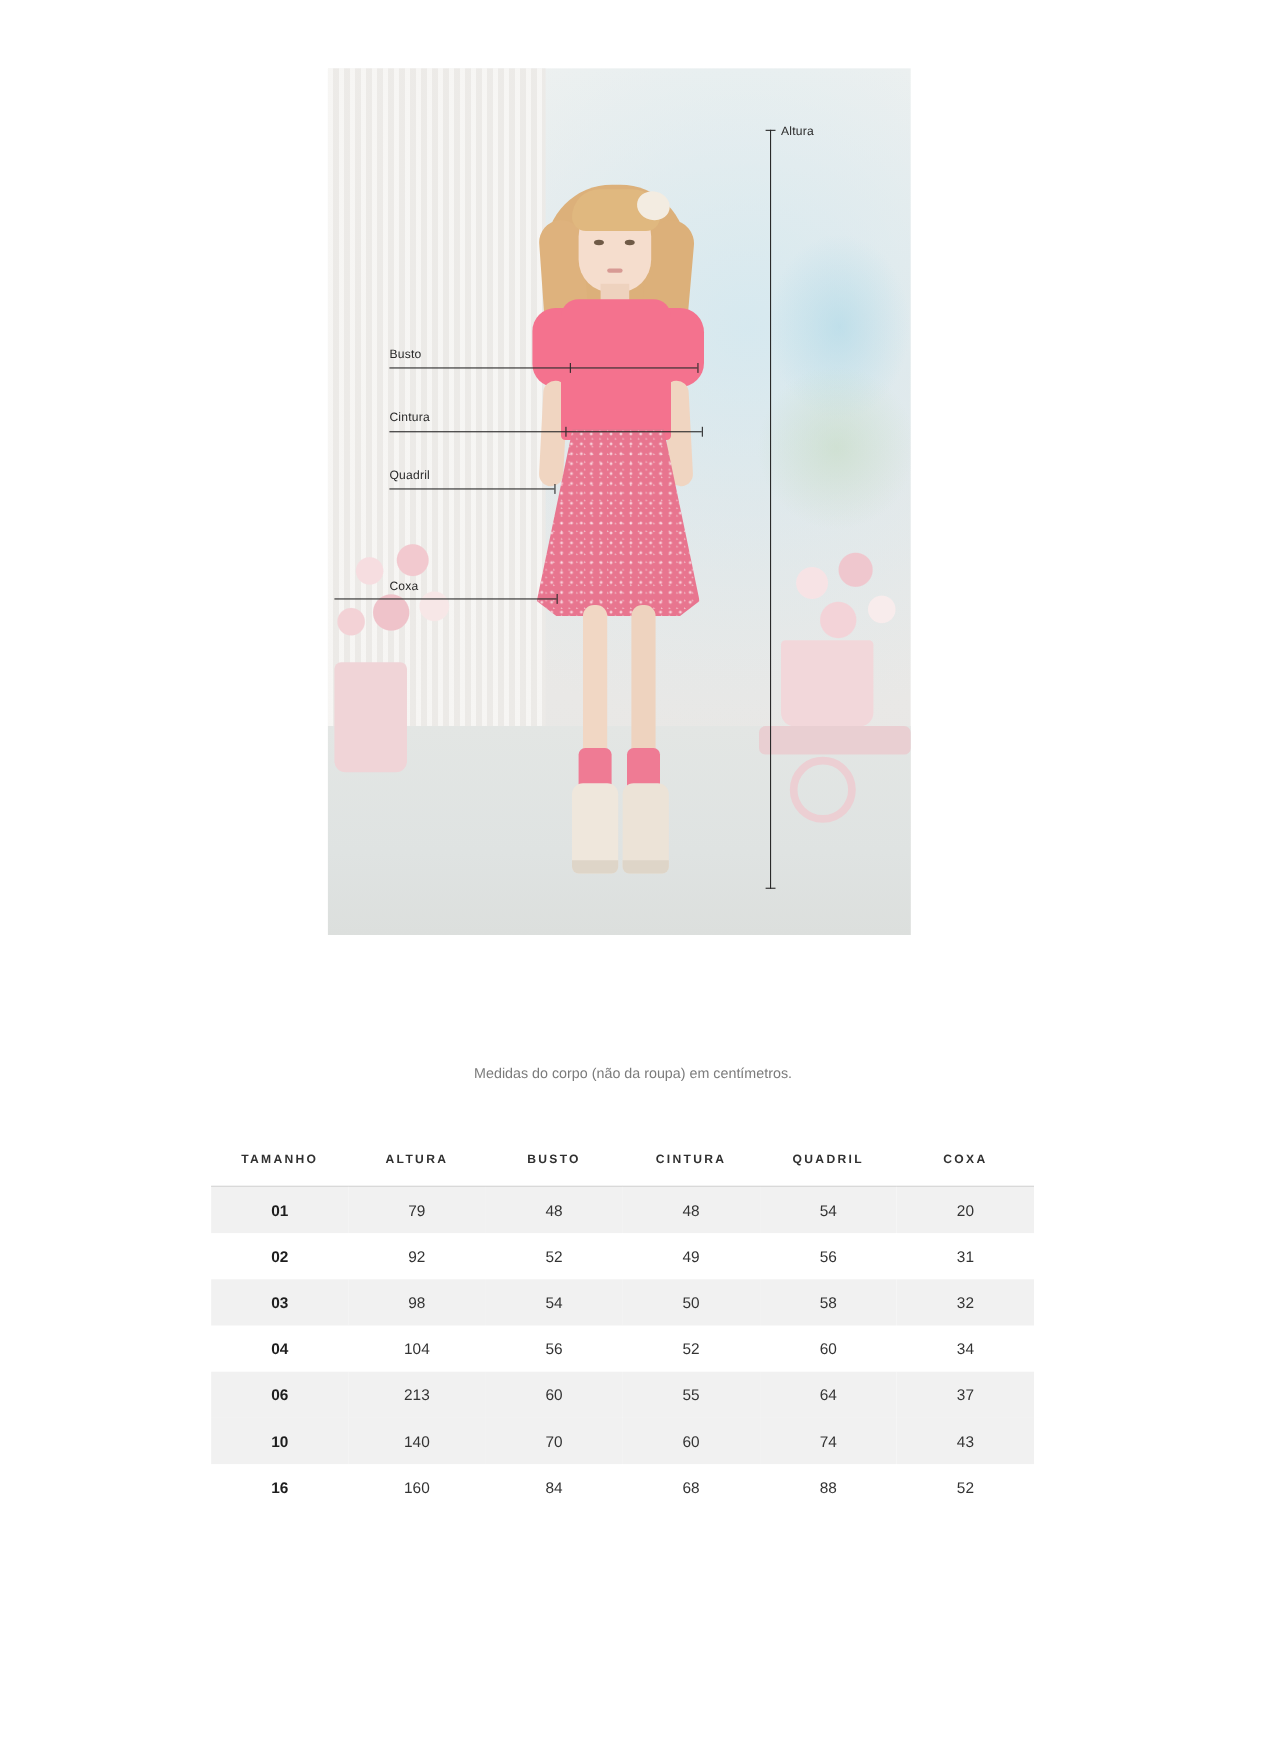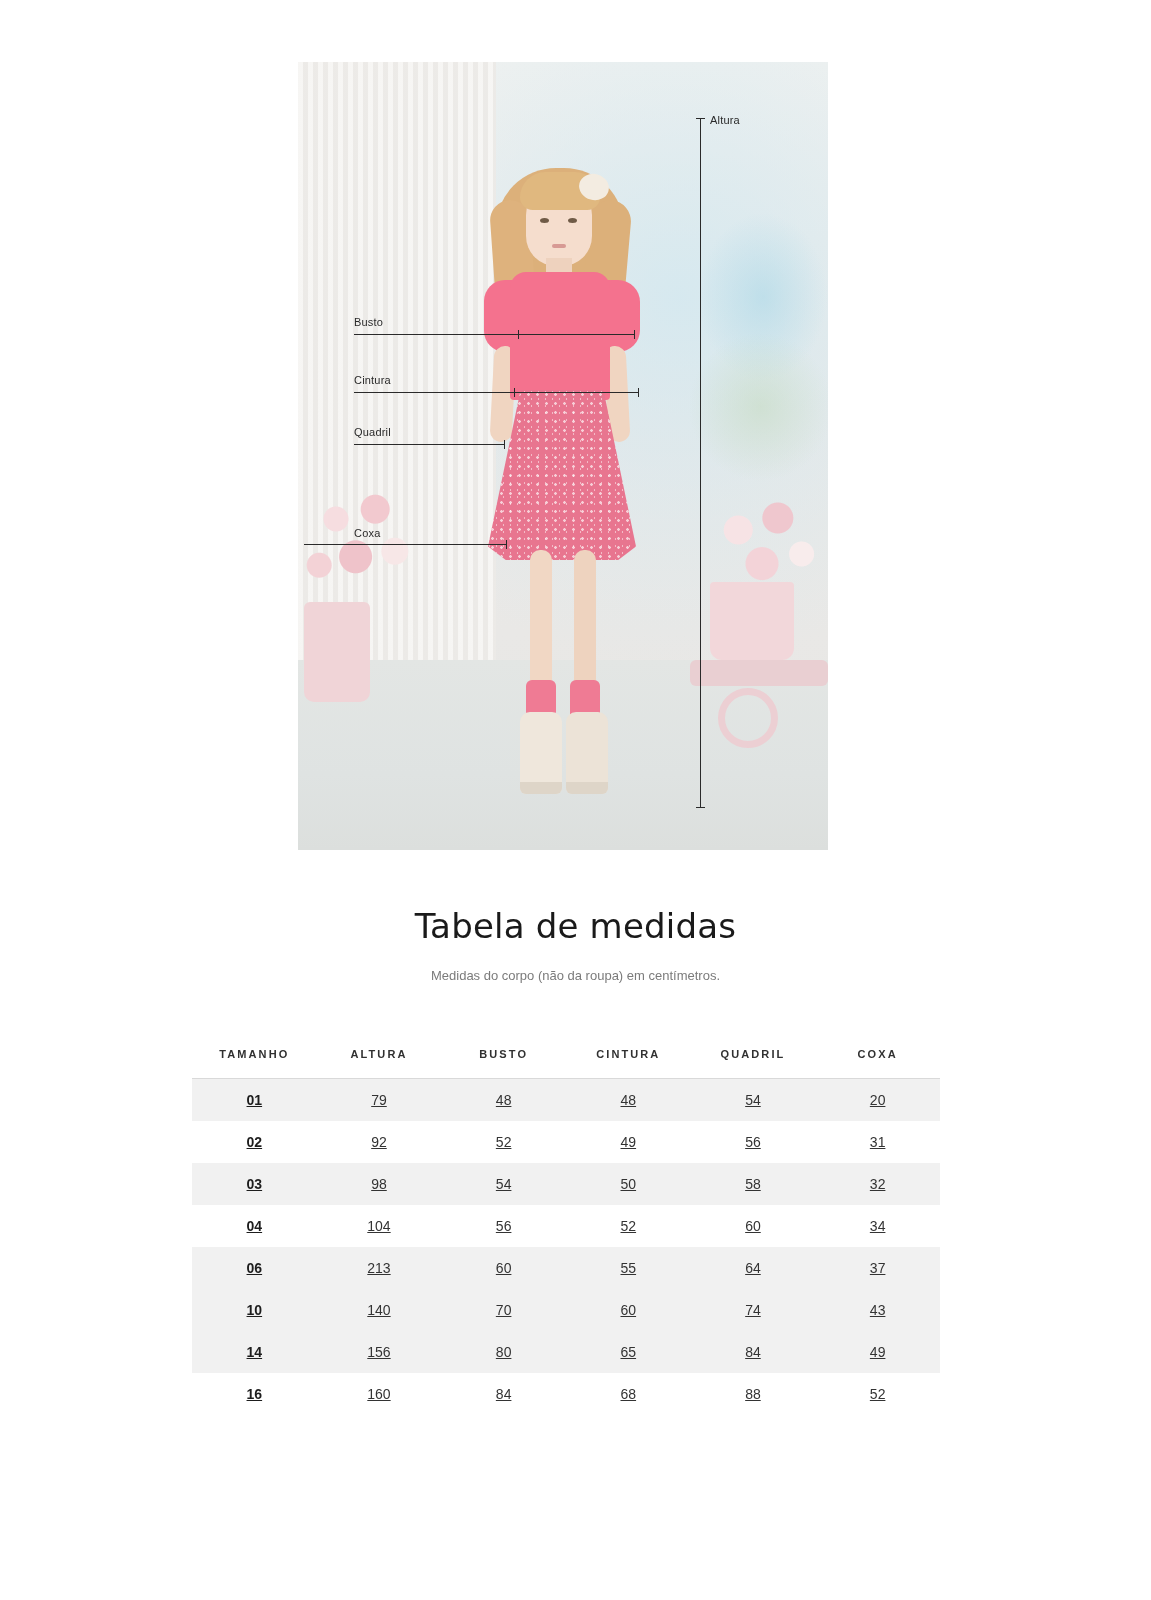--- a/index.html
+++ b/index.html
@@ -221,21 +221,20 @@
     padding: 12px 0 18px 0;
     text-align: center;
     border-bottom: 1px solid #d9d9d9;
   }
   table.sizes tbody td {
     text-align: center;
     font-size: 14px;
     color: #333333;
     padding: 13px 0;
     border: none;
-    text-decoration: underline;
   }
   table.sizes tbody td.size-cell {
     font-weight: 700;
     color: #1d1d1d;
   }
   table.sizes tbody tr.alt td {
     background: #f1f1f1;
   }
 </style>
 </head>
@@ -317,21 +316,20 @@
 
     <div class="ann-line" style="left:56px; top:382px; width:150px; height:1px;"></div>
     <div class="tick" style="left:206px; top:378px;"></div>
     <div class="ann-label" style="left:56px; top:364px;">Quadril</div>
 
     <div class="ann-line" style="left:6px; top:482px; width:202px; height:1px;"></div>
     <div class="tick" style="left:208px; top:478px;"></div>
     <div class="ann-label" style="left:56px; top:465px;">Coxa</div>
   </div>
 
-  <div class="title">Tabela de medidas</div>
   <div class="subtitle">Medidas do corpo (não da roupa) em centímetros.</div>
 
   <div class="table-wrap">
     <table class="sizes">
       <thead>
         <tr>
           <th>TAMANHO</th>
           <th>ALTURA</th>
           <th>BUSTO</th>
           <th>CINTURA</th>
@@ -381,28 +379,20 @@
           <td>37</td>
         </tr>
         <tr class="alt">
           <td class="size-cell">10</td>
           <td>140</td>
           <td>70</td>
           <td>60</td>
           <td>74</td>
           <td>43</td>
         </tr>
-        <tr class="alt">
-          <td class="size-cell">14</td>
-          <td>156</td>
-          <td>80</td>
-          <td>65</td>
-          <td>84</td>
-          <td>49</td>
-        </tr>
         <tr>
           <td class="size-cell">16</td>
           <td>160</td>
           <td>84</td>
           <td>68</td>
           <td>88</td>
           <td>52</td>
         </tr>
       </tbody>
     </table>

